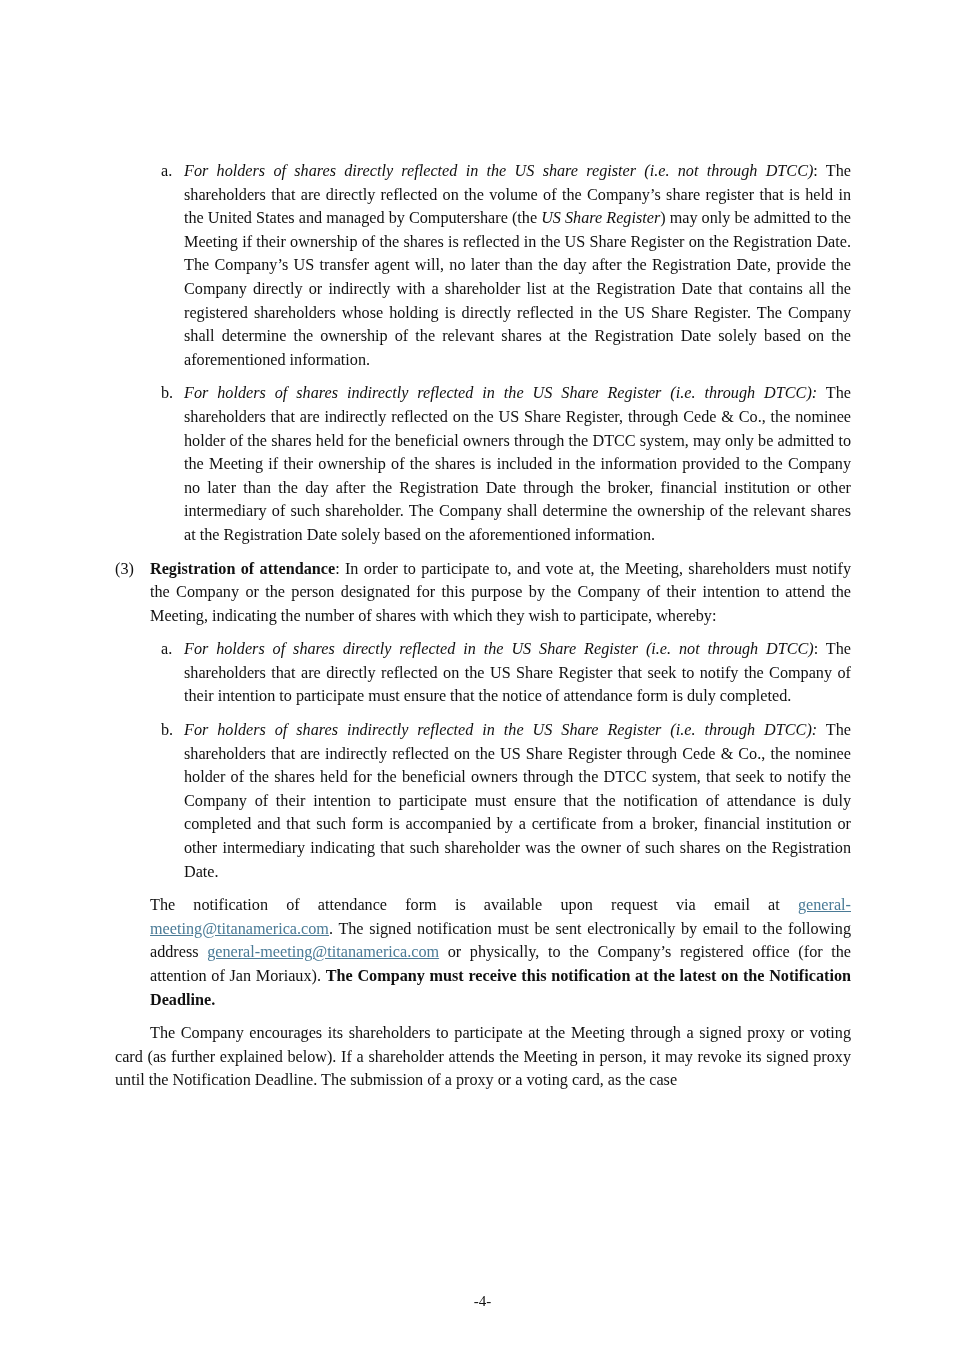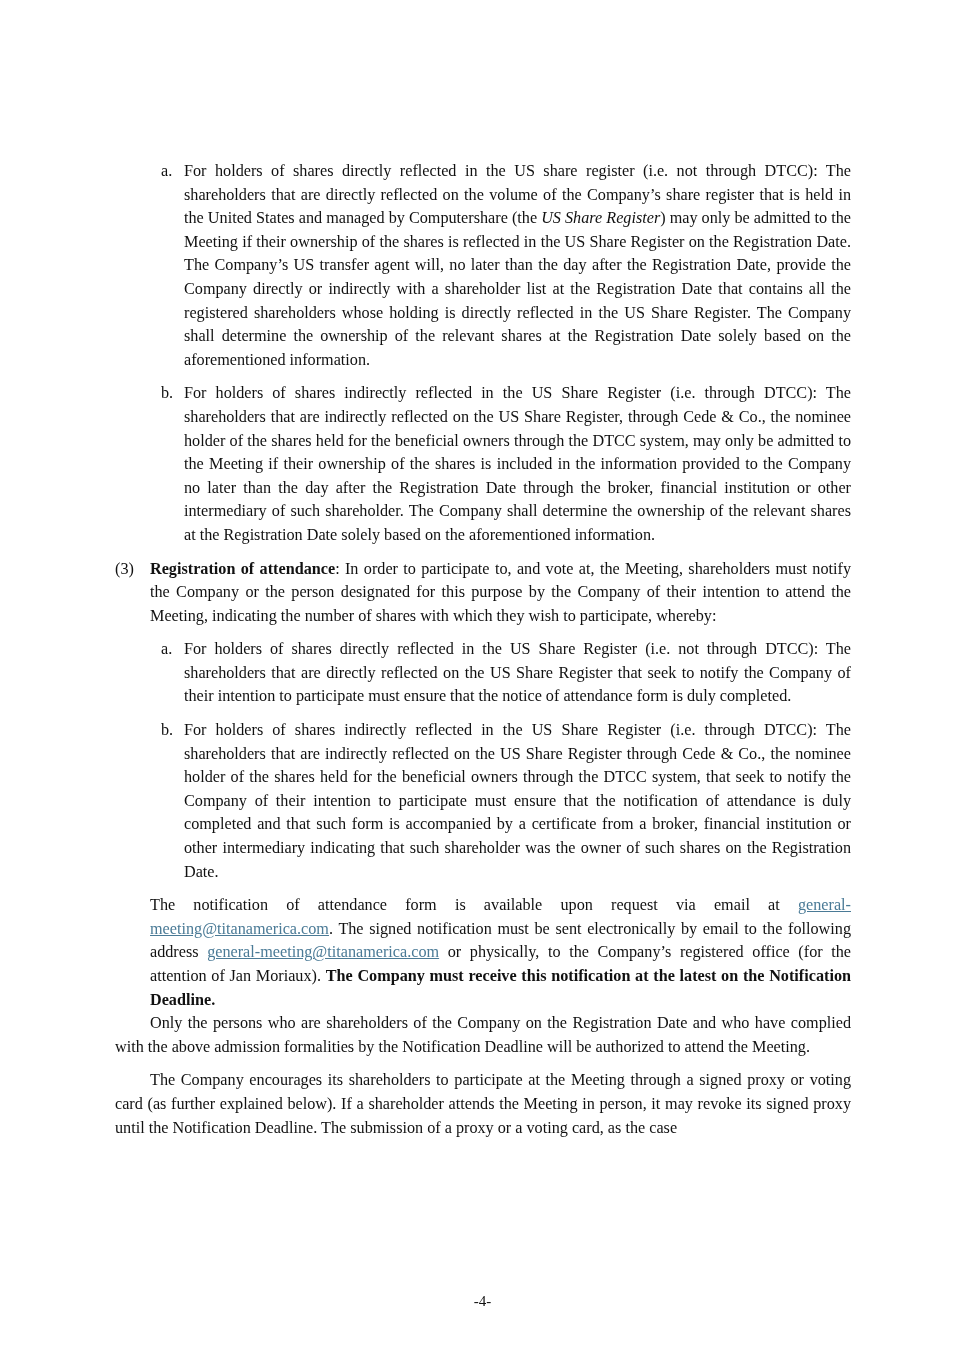--- a/index.html
+++ b/index.html
@@ -10,23 +10,23 @@
     font-family: "Liberation Serif", "DejaVu Serif", serif;
     font-size: 16.2px; line-height: 23.6px;
   }
   .content { position: absolute; left: 115px; top: 160px; width: 736px; }
   p { margin: 0; text-align: justify; }
   .item { position: relative; margin-bottom: 10px; }
   .sub { padding-left: 69px; }
   .sub .marker { position: absolute; left: 46px; top: 0; }
   .num { padding-left: 35px; }
   .num .marker { position: absolute; left: 0; top: 0; }
-  .indent-block { padding-left: 35px; }
+  .indent-block { padding-left: 35px; margin-bottom: 10px; }
   .para { text-indent: 35px; margin-bottom: 10px; }
-  .it { }
+  .it { font-style: italic; }
   .bi { font-style: italic; font-weight: normal; }
   .b { font-weight: bold; }
   a.link { color: #4a7a96; text-decoration: underline; }
   .footer { position: absolute; top: 1290px; left: 0; width: 965px; text-align: center; font-size: 15px; }
 </style>
 </head>
 <body>
 
 <div class="page">
   <div class="content">
@@ -53,20 +53,19 @@
 
     <div class="item sub">
       <span class="marker">b.</span>
       <p><span class="it">For holders of shares indirectly reflected in the US Share Register (i.e. through DTCC):</span><span> The shareholders that are indirectly reflected on the US Share Register through Cede &amp; Co., the nominee holder of the shares held for the beneficial owners through the DTCC system, that seek to notify the Company of their intention to participate must ensure that the notification of attendance is duly completed and that such form is accompanied by a certificate from a broker, financial institution or other intermediary indicating that such shareholder was the owner of such shares on the Registration Date.</span></p>
     </div>
 
     <div class="indent-block">
       <p><span>The notification of attendance form is available upon request via email at </span><a class="link">general-meeting@titanamerica.com</a><span>. The signed notification must be sent electronically by email to the following address </span><a class="link">general-meeting@titanamerica.com</a><span> or physically, to the Company’s registered office (for the attention of Jan Moriaux). </span><span class="b">The Company must receive this notification at the latest on the Notification Deadline.</span></p>
     </div>
 
-    <p class="para">Only the persons who are shareholders of the Company on the Registration Date and who have complied with the above admission formalities by the Notification Deadline will be authorized to attend the Meeting.</p>
 
     <p class="para">The Company encourages its shareholders to participate at the Meeting through a signed proxy or voting card (as further explained below). If a shareholder attends the Meeting in person, it may revoke its signed proxy until the Notification Deadline. The submission of a proxy or a voting card, as the case</p>
 
   </div>
 
   <div class="footer">-4-</div>
 </div>
 
 </body></html>

